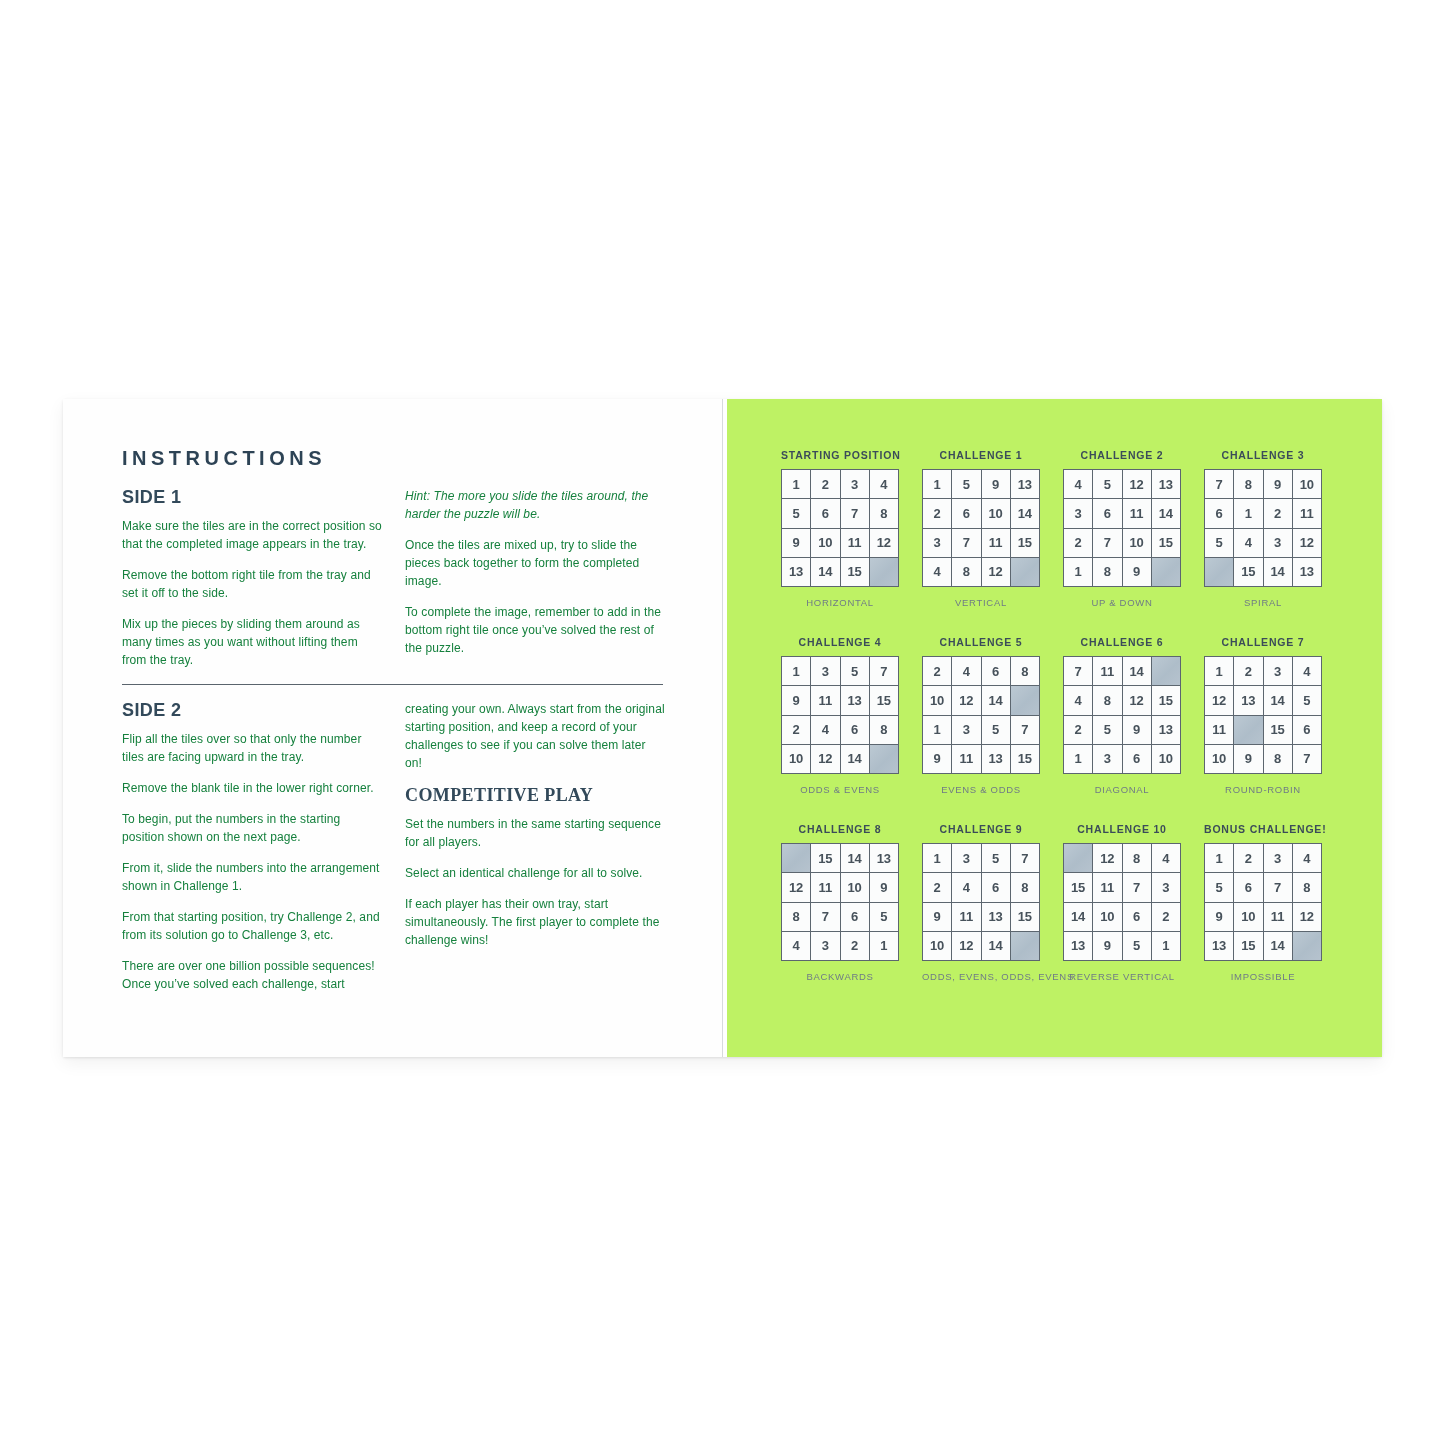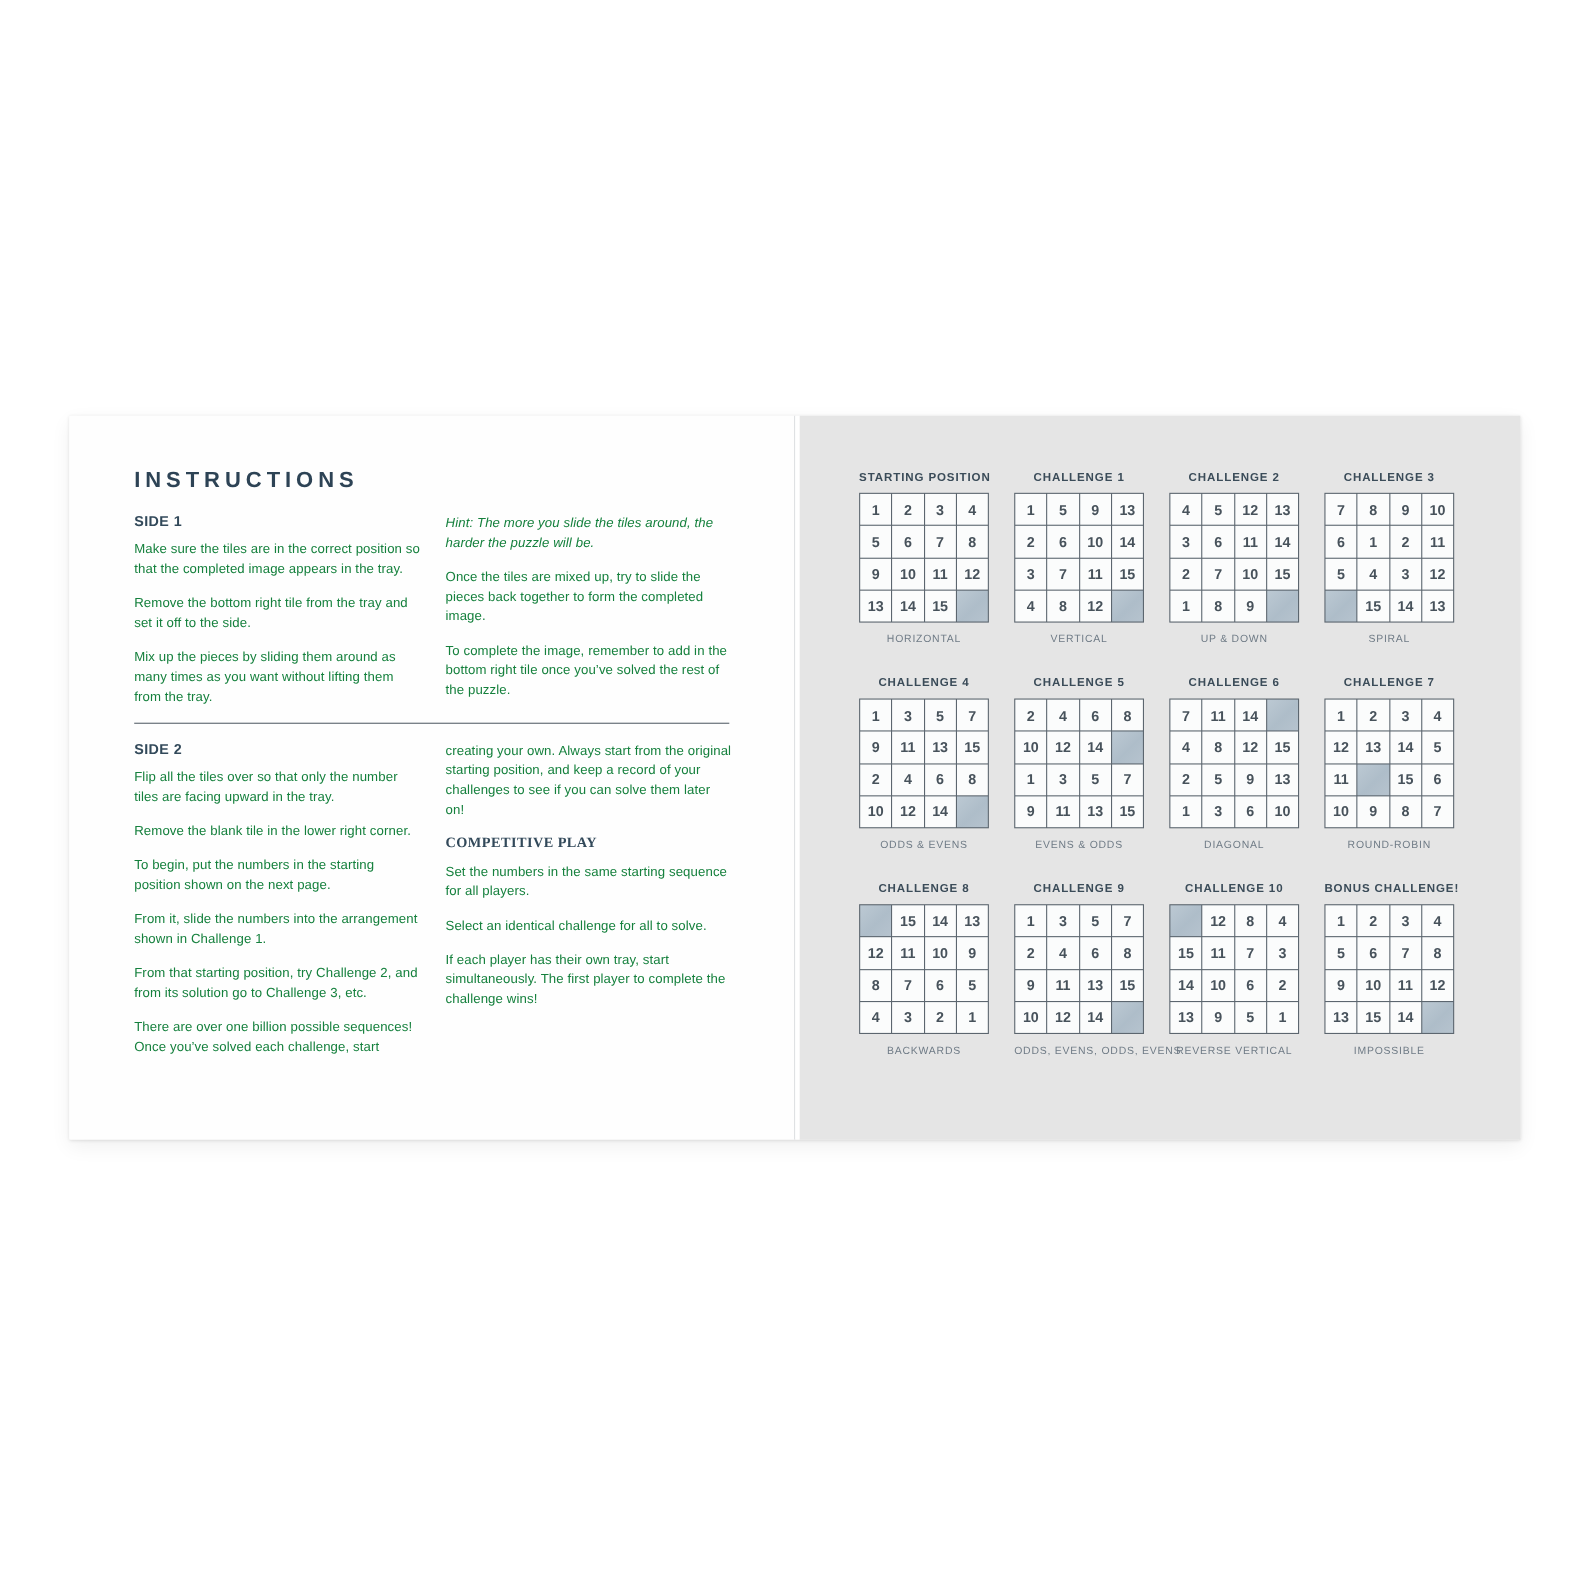--- a/index.html
+++ b/index.html
@@ -6,58 +6,58 @@
   html, body { margin: 0; padding: 0; }
   body {
     width: 1445px; height: 1445px;
     background: #ffffff;
     position: relative;
     overflow: hidden;
     font-family: "Liberation Sans", sans-serif;
   }
   .spread {
     position: absolute;
-    left: 63px; top: 378px;
+    left: 63px; top: 399px;
     width: 1319px; height: 658px;
     display: flex;
     background: #fefefe;
     box-shadow: 0 1px 3px rgba(0,0,0,.10), 0 6px 18px rgba(0,0,0,.06);
     border-radius: 2px;
   }
   .page { height: 100%; }
   .page-left {
     width: 660px;
     background: #fefefe;
     border-right: 1px solid #d7dadc;
     padding: 48px 0 0 59px;
   }
   .fold { width: 4px; background: #ffffff; }
   .page-right {
     flex: 1;
-    background: #e5e5e5;
+    background: #bef264;
     padding: 50px 0 0 54px;
   }
 
   
   .title {
     margin: 0 0 17px 0;
     font-size: 20px;
     font-weight: 600;
     letter-spacing: 4.5px;
     color: #2d4355;
   }
   .cols {
     display: grid;
     grid-template-columns: 260px 260px;
     column-gap: 23px;
     width: 543px;
   }
   h2.sec {
     margin: 0 0 9px 0;
-    font-size: 13px;
+    font-size: 18px;
     font-weight: 700;
     letter-spacing: .4px;
     color: #32495a;
   }
   .col p {
     margin: 0 0 13px 0;
     font-size: 12px;
     line-height: 18px;
     letter-spacing: .1px;
     color: #15803d;

